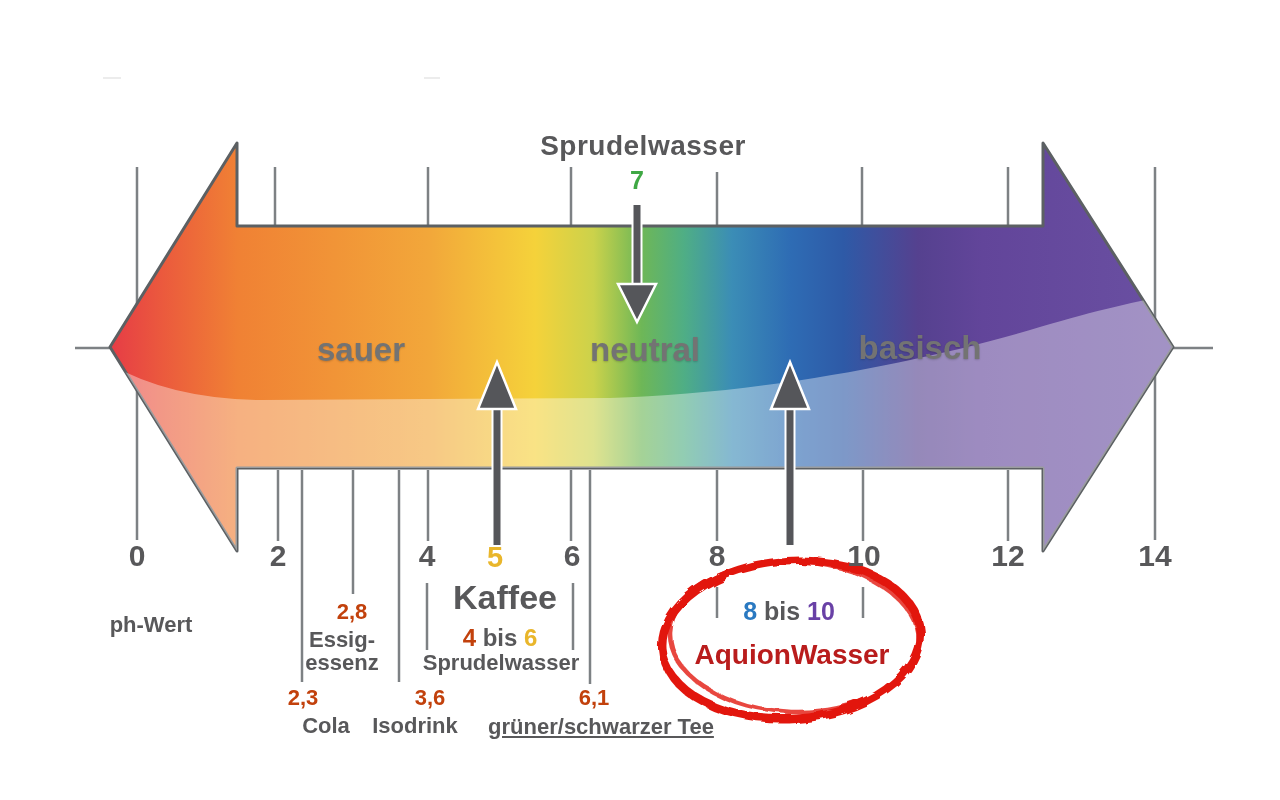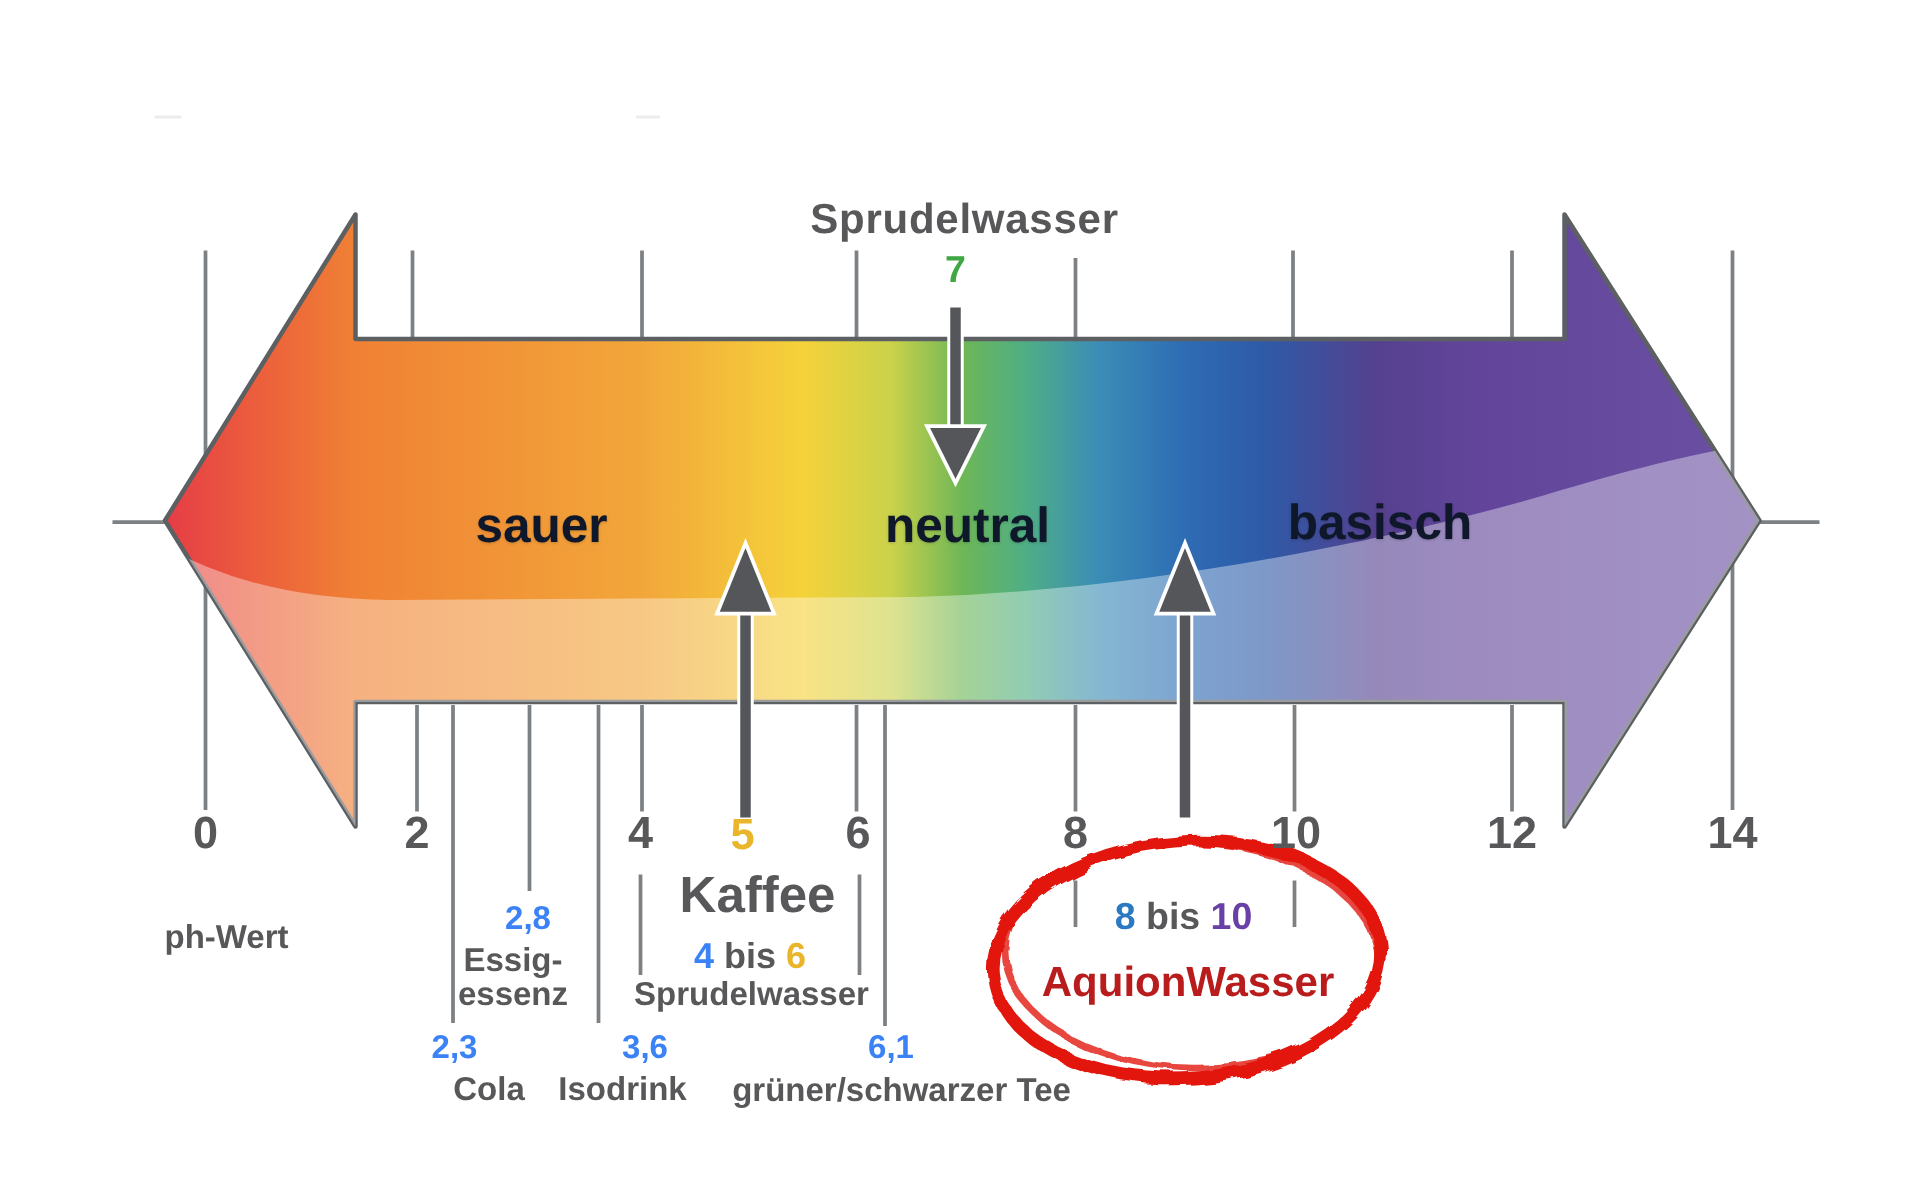--- a/index.html
+++ b/index.html
@@ -4,26 +4,26 @@
 <style>
   html,body{margin:0;padding:0;background:#ffffff;}
   .canvas{
     position:relative;width:1280px;height:800px;background:#ffffff;overflow:hidden;
     font-family:"Liberation Sans",sans-serif;font-weight:bold;
   }
   .canvas svg{position:absolute;left:0;top:0;}
   .t{position:absolute;transform:translateX(-50%);white-space:nowrap;text-align:center;z-index:5;}
   .gray{color:#58585a;}
   .darkgray{color:#b91c1c;}
-  .orange{color:#3b82f6;}
+  .orange{color:#c2410c;}
   .yellow{color:#e9b62b;}
   .green{color:#3fa844;}
   .blue{color:#2a79c1;}
   .purple{color:#6941a6;}
-  .white{color:#0f172a;}
+  .white{color:#737373;}
   .title{font-size:28px;letter-spacing:.5px;}
   .tapph{font-size:25px;}
   .region{font-size:33px;text-shadow:0 1px 2px rgba(0,0,0,.18);}
   .num{font-size:30px;}
   .axislbl{font-size:22px;}
   .subval{font-size:22px;}
   .subname{font-size:22px;}
   .subname2{font-size:22px;line-height:23px;}
   .big{font-size:34px;}
   .range{font-size:24px;}
@@ -155,18 +155,18 @@
   <div class="t subname gray" style="left:302px;top:713px;margin-left:24px;">Cola</div>
 
   <div class="t subval orange" style="left:430px;top:685px;">3,6</div>
   <div class="t subname gray" style="left:415px;top:713px;">Isodrink</div>
 
   <div class="t big gray" style="left:505px;top:578px;">Kaffee</div>
   <div class="t range" style="left:500px;top:624px;"><span class="orange">4</span> <span class="gray">bis</span> <span class="yellow">6</span></div>
   <div class="t subname gray" style="left:501px;top:650px;">Sprudelwasser</div>
 
   <div class="t subval orange" style="left:594px;top:685px;">6,1</div>
-  <div class="t subname gray" style="left:601px;top:714px;">grüner/schwarzer Tee</div>
+  <div class="t subname gray" style="left:601px;top:714px;text-decoration:underline;">grüner/schwarzer Tee</div>
 
   <div class="t range2" style="left:789px;top:597px;"><span class="blue">8</span> <span class="gray">bis</span> <span class="purple">10</span></div>
   <div class="t aquion darkgray" style="left:792px;top:639px;">AquionWasser</div>
 
 </div>
 
 </body></html>

